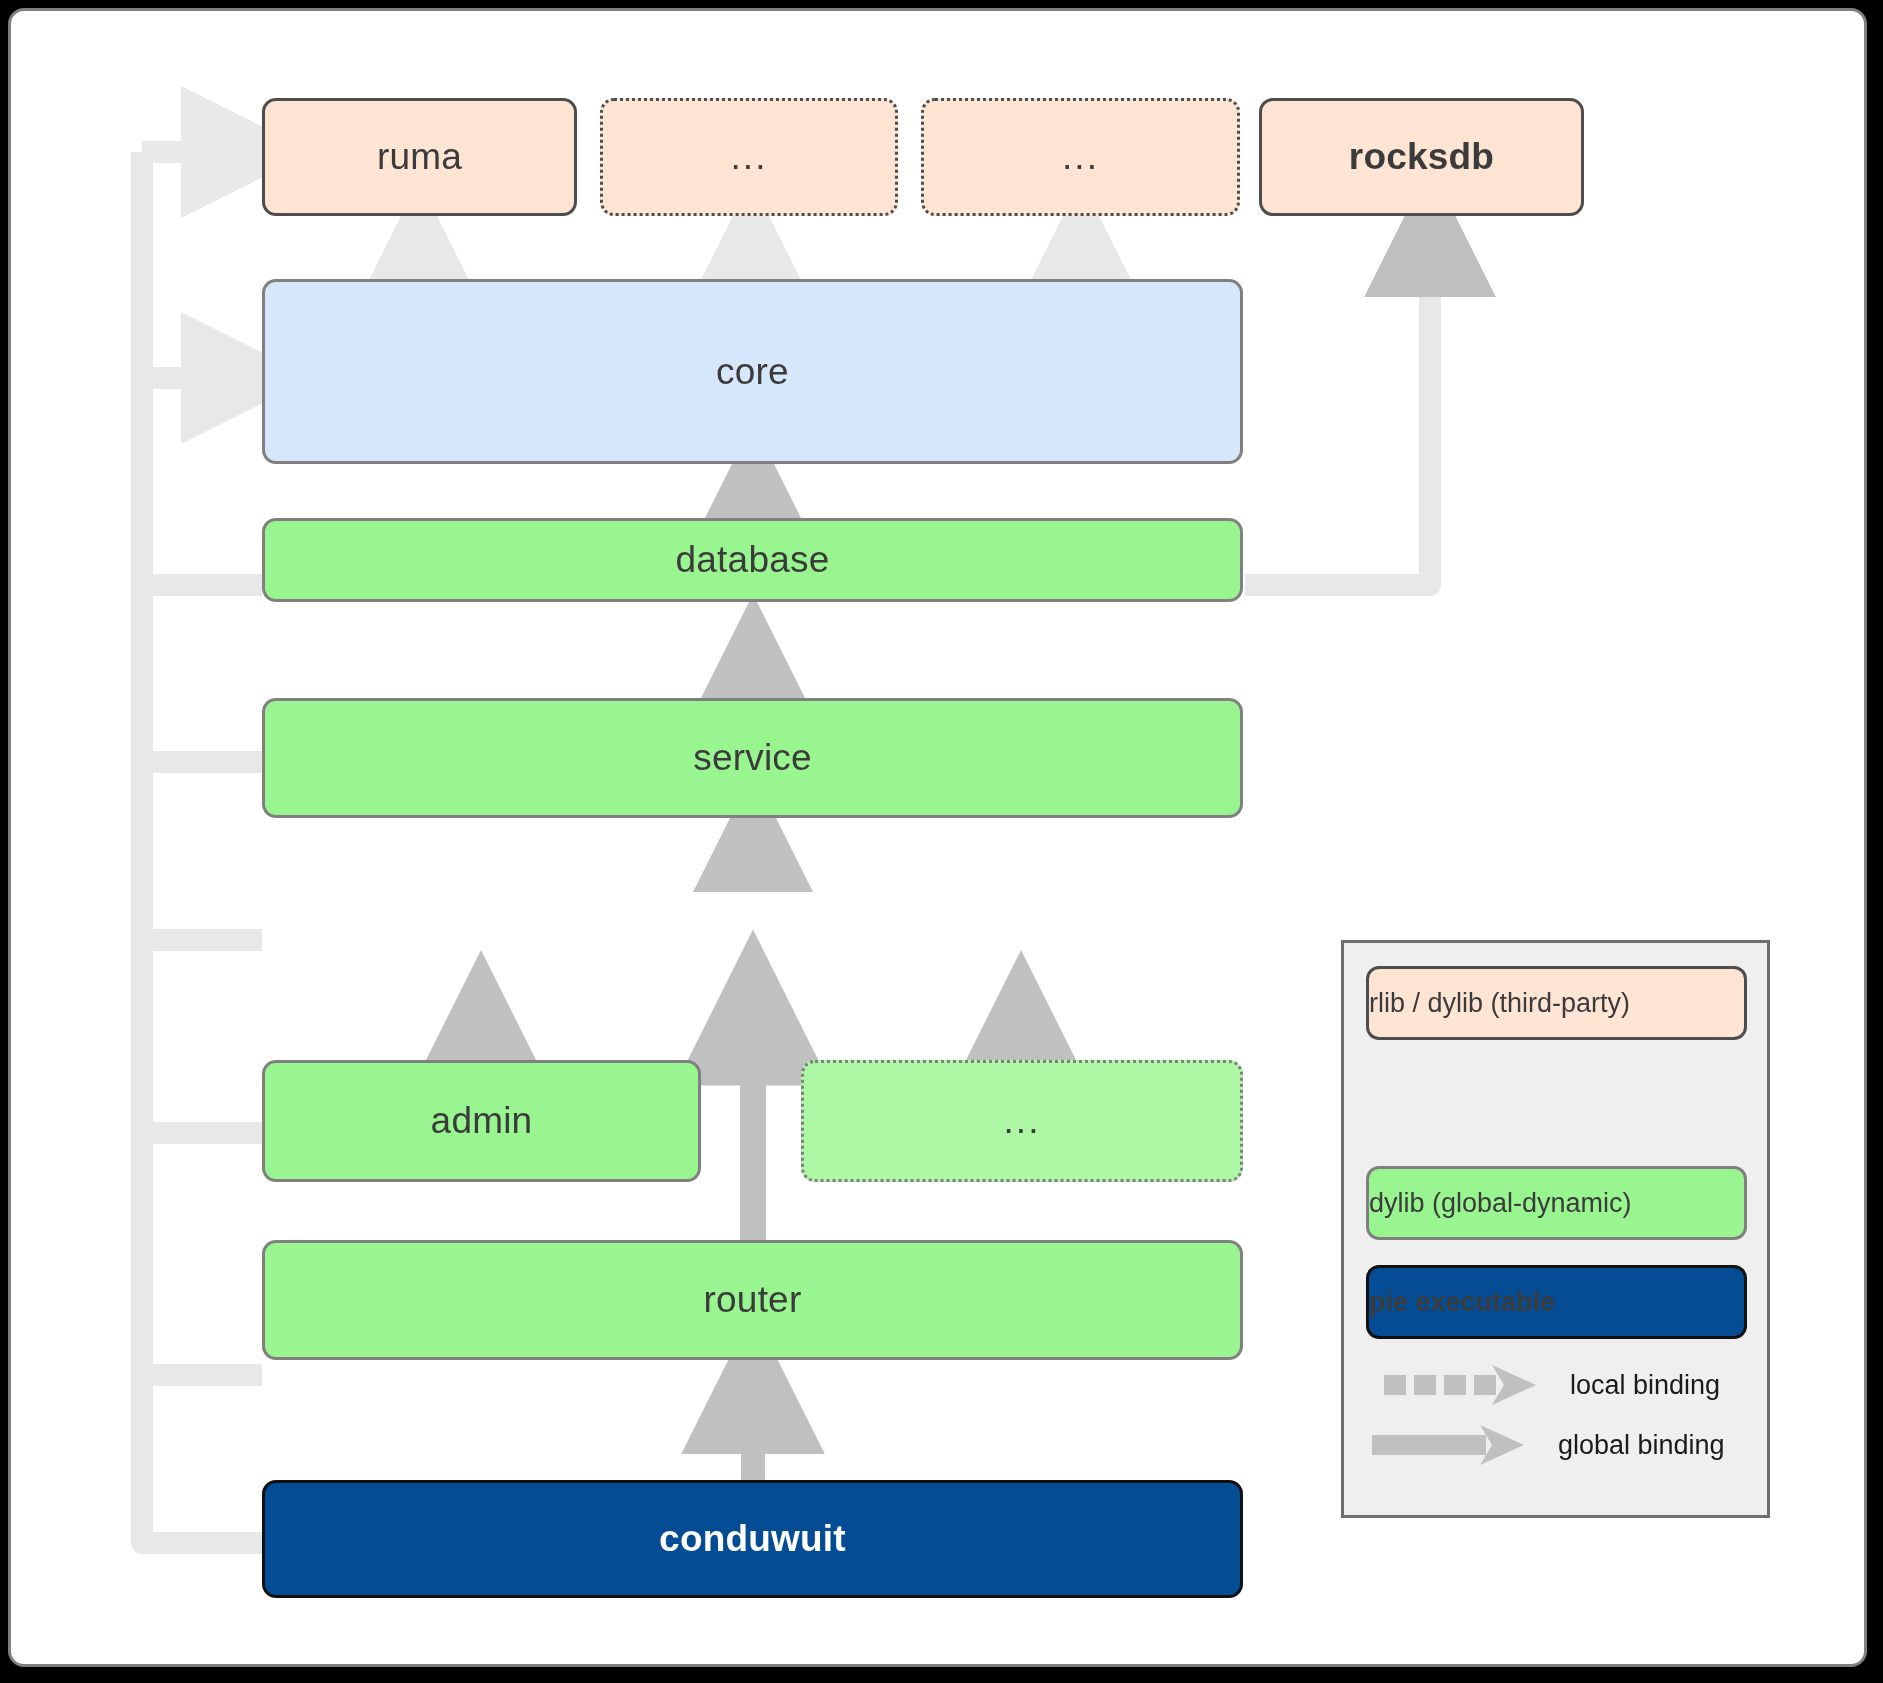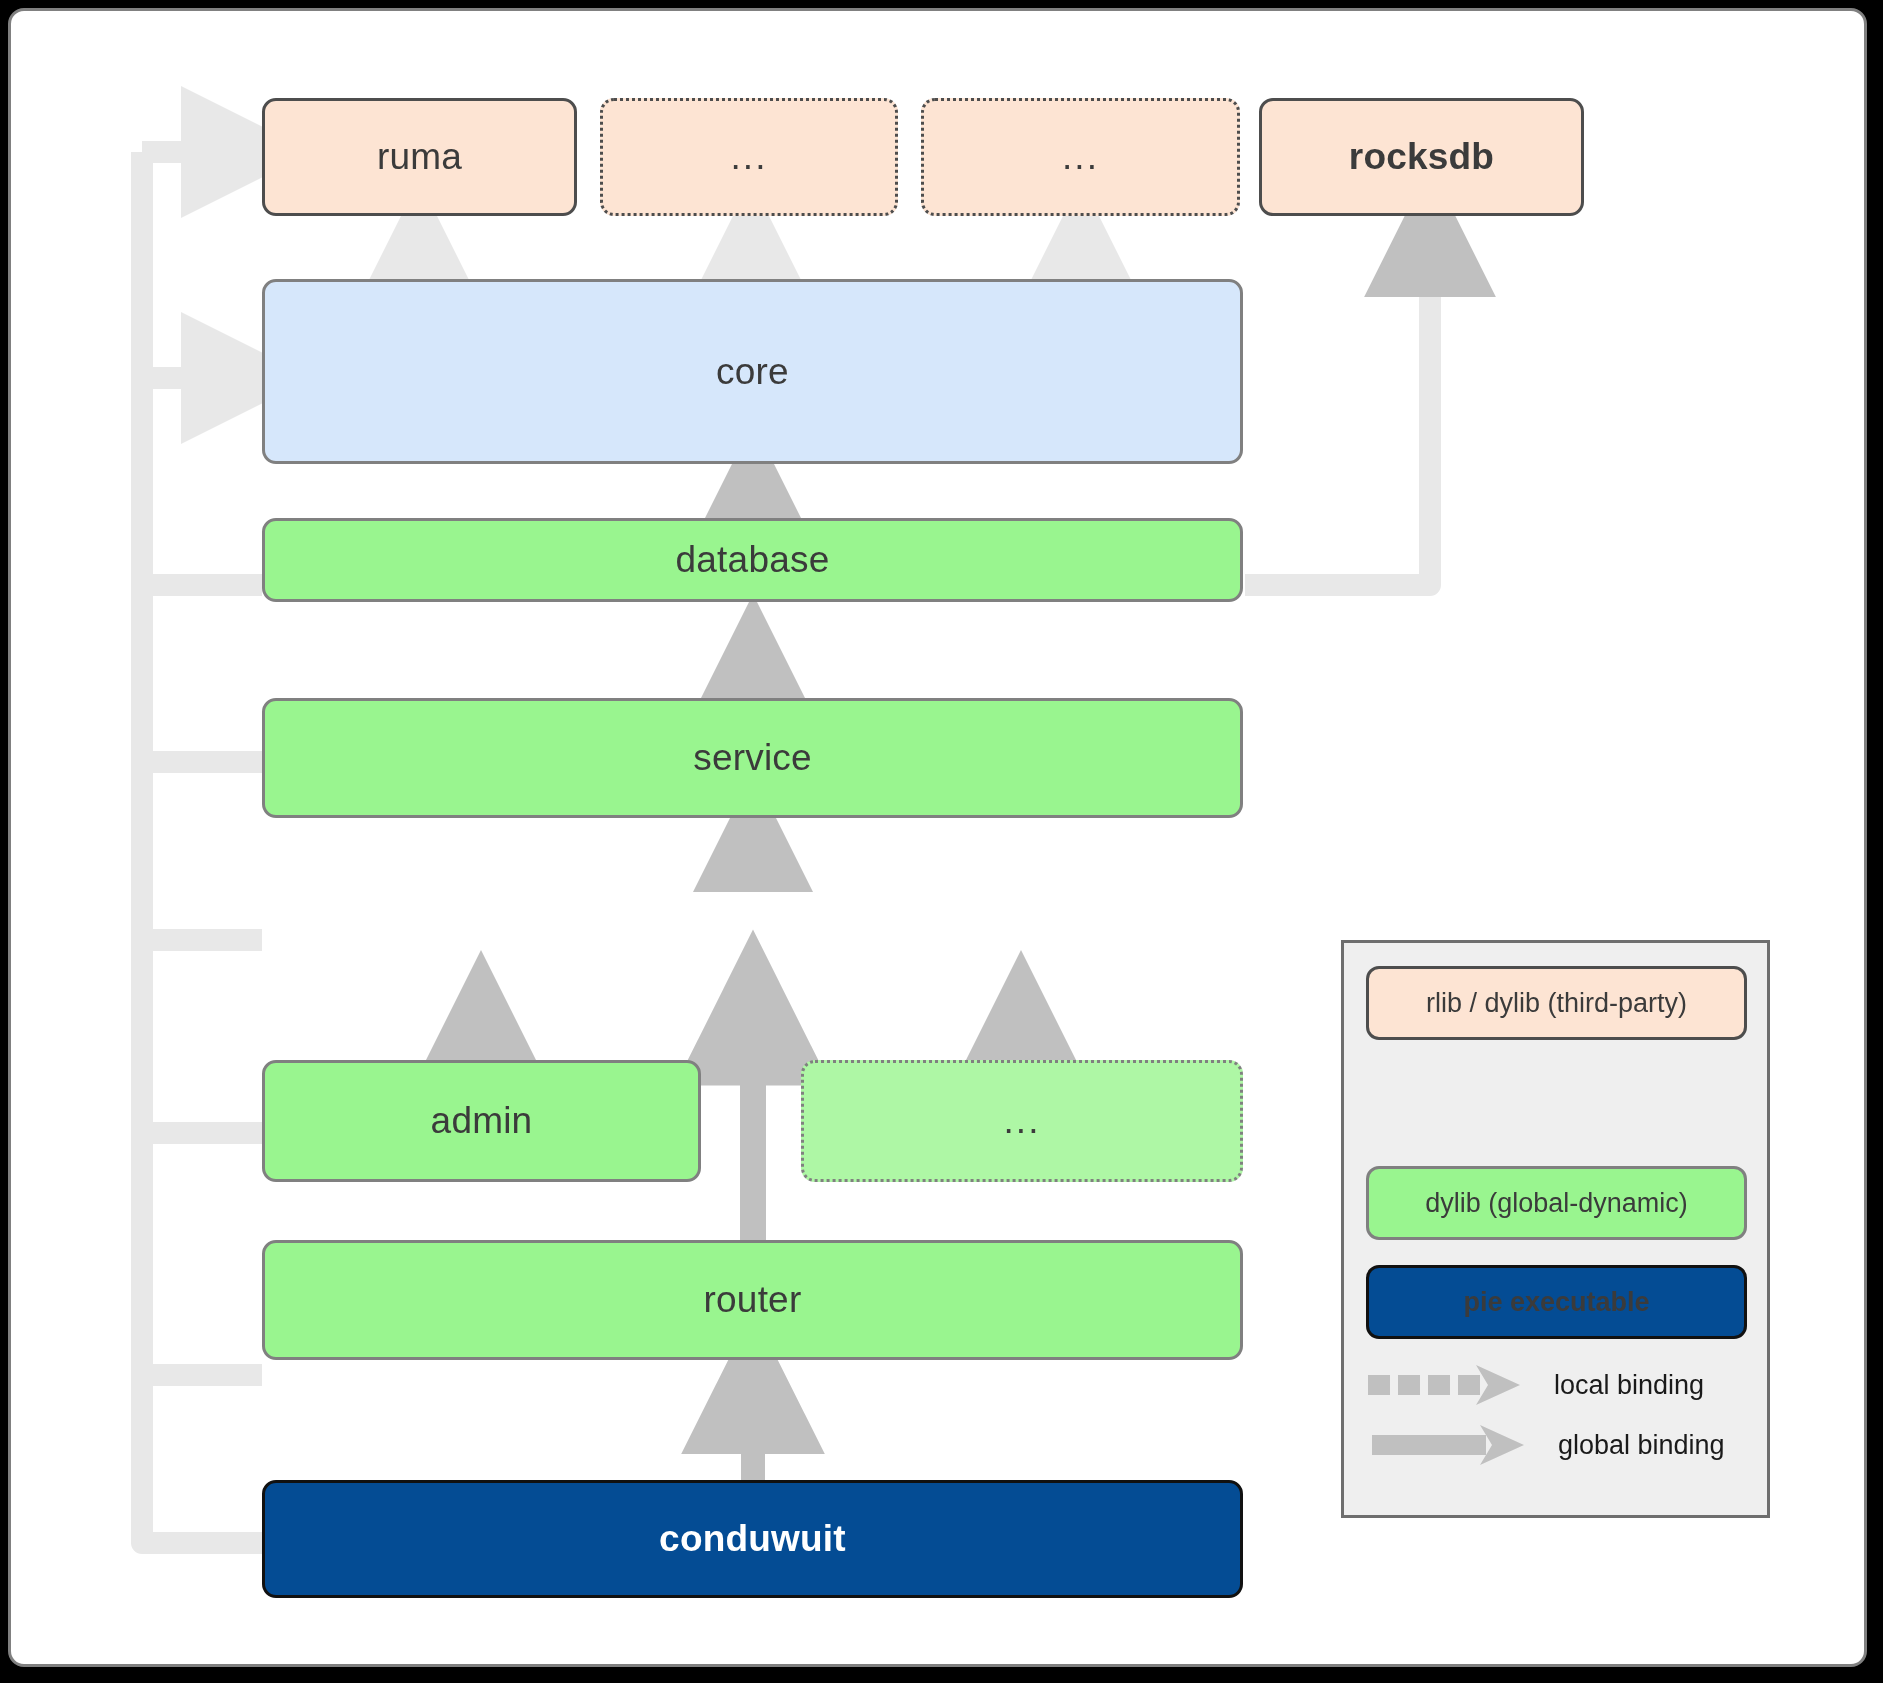--- a/index.html
+++ b/index.html
@@ -16,21 +16,21 @@
   .n-ie{background:#d6e7fb;border:3px solid #808080;}
   .n-gd{background:#99f58f;border:3px solid #808080;}
   .n-gd-d{background:#aef7a5;border:3px dotted #808080;}
   .n-pie{background:#044c94;border:3px solid #111111;color:#ffffff;font-weight:bold;}
   .dots{font-size:37px;letter-spacing:2px;}
 
   
   #legend{position:absolute;left:1341px;top:940px;width:429px;height:578px;
           background:#efefef;border:3px solid #6e6e6e;box-sizing:border-box;}
   .lg-box{position:absolute;left:22px;width:381px;height:74px;border-radius:13px;
-          box-sizing:border-box;display:flex;align-items:center;justify-content:center;
+          box-sizing:border-box;display:flex;align-items:center;
           font-size:27px;color:#3b3b3b;}
   .lg-row{position:absolute;display:flex;align-items:center;}
   .lg-label{font-size:27px;color:#1a1a1a;}
 </style>
 </head>
 <body>
 
 <div id="stage">
   <div id="frame"></div>
 
@@ -147,21 +147,21 @@
 
 
     <div class="lg-box n-gd" style="top:223px;">
       <span>dylib (global-dynamic)</span>
     </div>
 
     <div class="lg-box n-pie" style="top:322px;">
       <span>pie executable</span>
     </div>
 
-    <div class="lg-row" style="left:20px;top:418px;width:381px;align-items:center;">
+    <div class="lg-row" style="left:36px;top:418px;width:381px;align-items:center;">
       <svg width="160" height="48" viewBox="0 0 160 48">
         <path d="M4,24 L118,24" stroke="#c0c0c0" stroke-width="20" stroke-dasharray="22 8" fill="none"></path>
         <path d="M112,4 L156,24 L112,44 L124,24 z" fill="#c0c0c0"></path>
       </svg>
       <span class="lg-label" style="margin-left:30px;">local binding</span>
     </div>
 
     <div class="lg-row" style="left:24px;top:478px;width:381px;">
       <svg width="160" height="48" viewBox="0 0 160 48">
         <path d="M4,24 L118,24" stroke="#c0c0c0" stroke-width="20" fill="none"></path>

